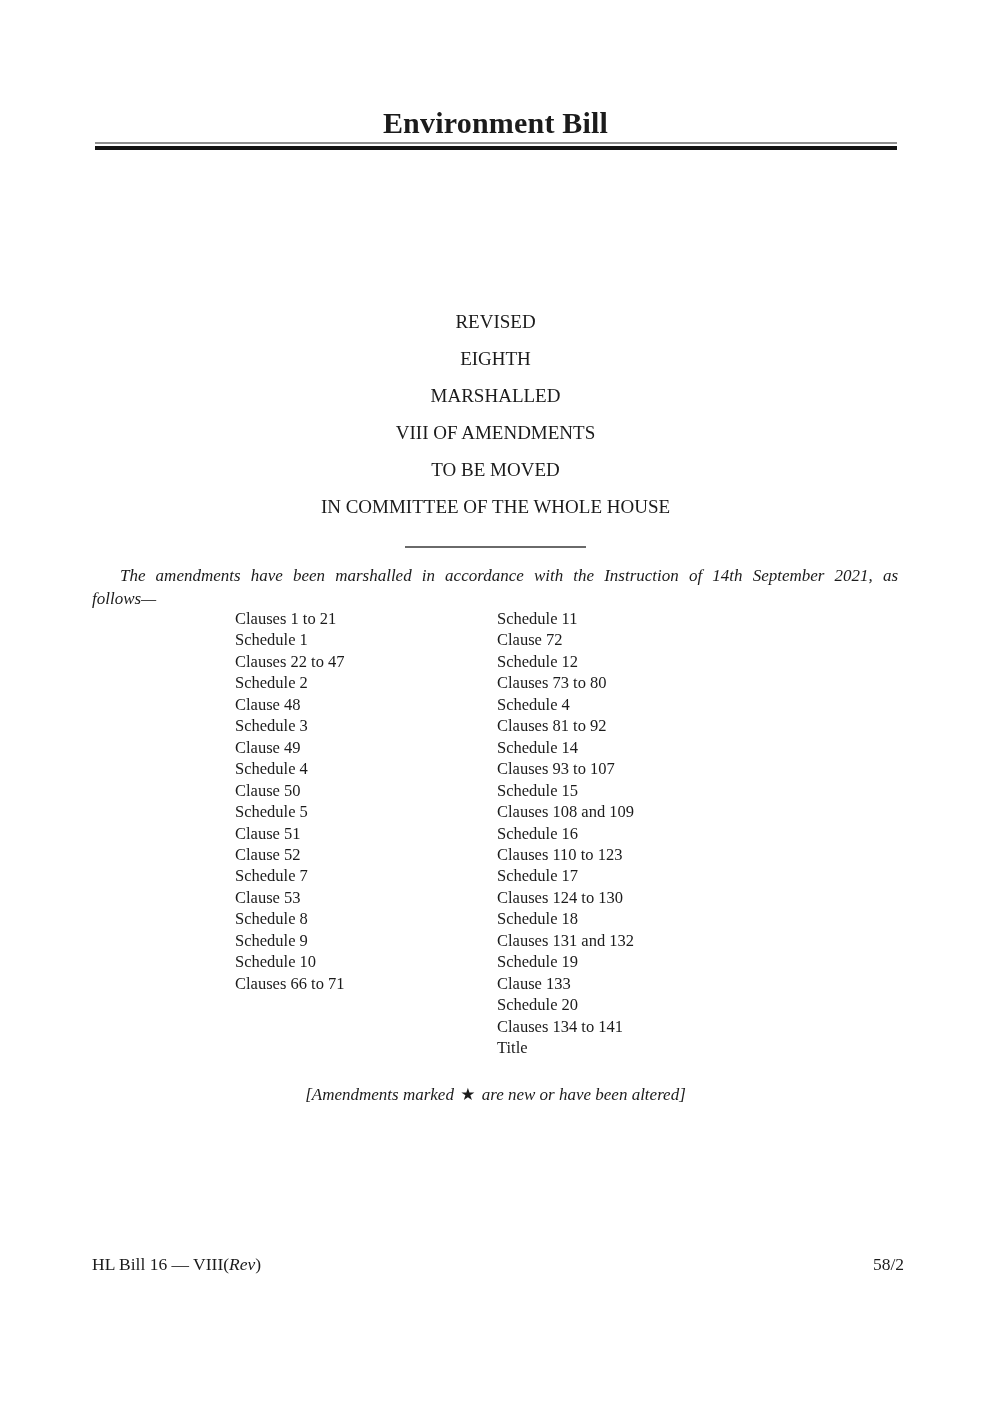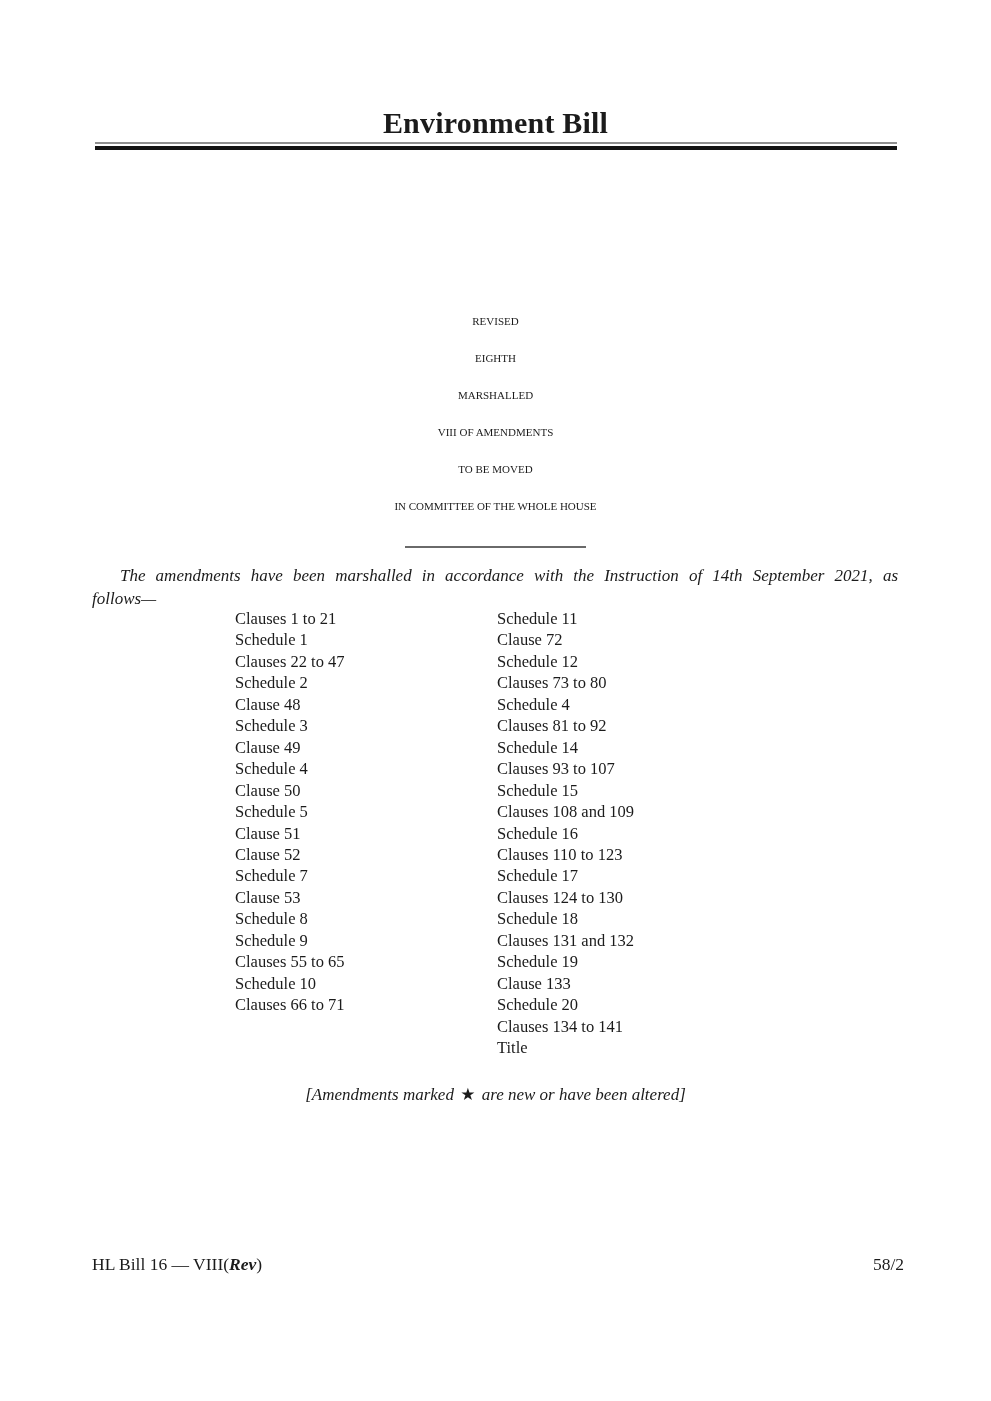--- a/index.html
+++ b/index.html
@@ -38,21 +38,21 @@
     width: 802px;
     height: 4px;
     background: #121212;
   }
   .headings {
     position: absolute;
     top: 303px;
     left: 0;
     width: 100%;
     text-align: center;
-    font-size: 11px;
+    font-size: 19px;
   }
   .heading-line { line-height: 37px; }
   .short-rule {
     position: absolute;
     top: 546px;
     left: 405px;
     width: 181px;
     height: 2px;
     background: #6a6a6a;
   }
@@ -96,21 +96,21 @@
   }
   .footer {
     position: absolute;
     top: 1254px;
     left: 92px;
     width: 812px;
     display: flex;
     justify-content: space-between;
     font-size: 17.5px;
   }
-  .footer .italic { font-style: italic; font-weight: bold; }
+  .footer .italic { font-style: italic; }
 </style>
 </head>
 <body>
 
 <div class="page">
 
   <div class="doc-title">Environment Bill</div>
 
   <div class="rule-thin"></div>
   <div class="rule-thick"></div>
@@ -142,21 +142,20 @@
         <div class="list-item">Clause 49</div>
         <div class="list-item">Schedule 4</div>
         <div class="list-item">Clause 50</div>
         <div class="list-item">Schedule 5</div>
         <div class="list-item">Clause 51</div>
         <div class="list-item">Clause 52</div>
         <div class="list-item">Schedule 7</div>
         <div class="list-item">Clause 53</div>
         <div class="list-item">Schedule 8</div>
         <div class="list-item">Schedule 9</div>
-        <div class="list-item">Clauses 55 to 65</div>
         <div class="list-item">Schedule 10</div>
         <div class="list-item">Clauses 66 to 71</div>
       </div>
     <div class="marshal-col">
         <div class="list-item">Schedule 11</div>
         <div class="list-item">Clause 72</div>
         <div class="list-item">Schedule 12</div>
         <div class="list-item">Clauses 73 to 80</div>
         <div class="list-item">Schedule 4</div>
         <div class="list-item">Clauses 81 to 92</div>

